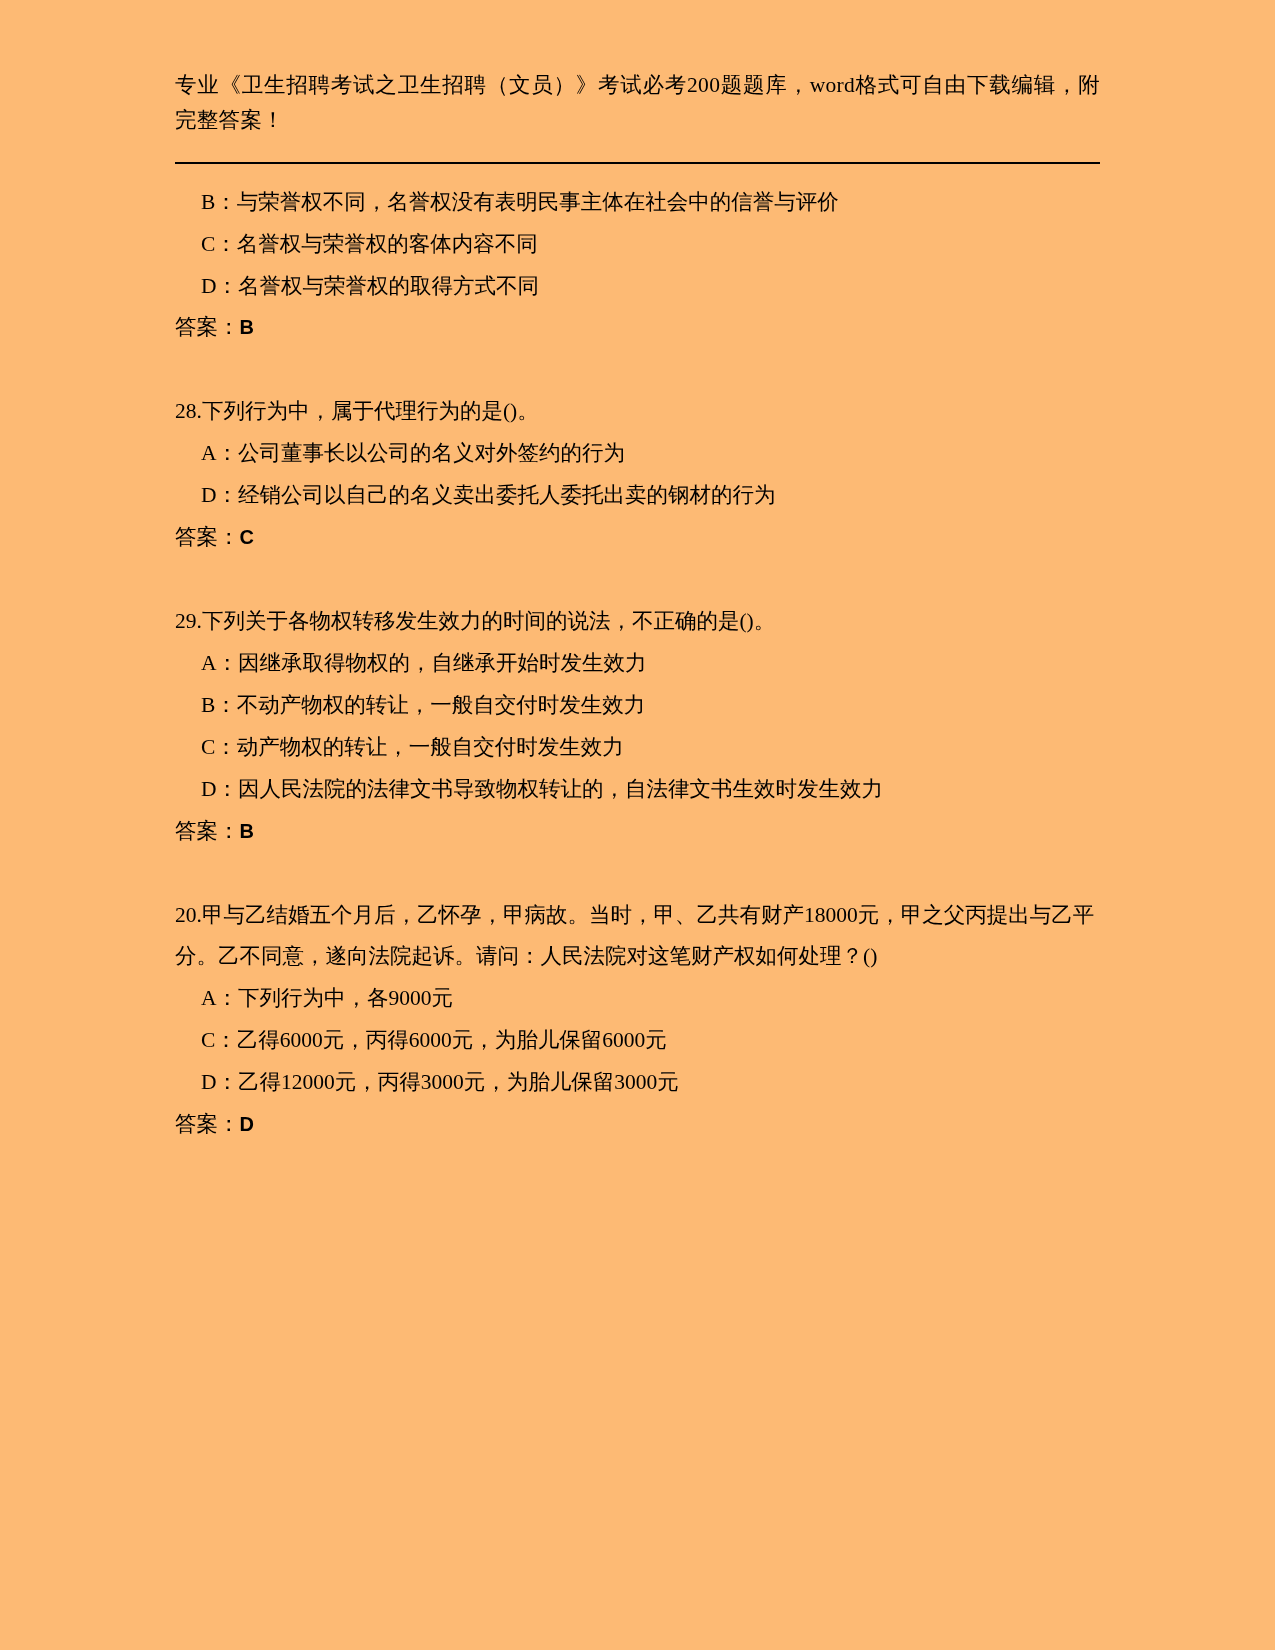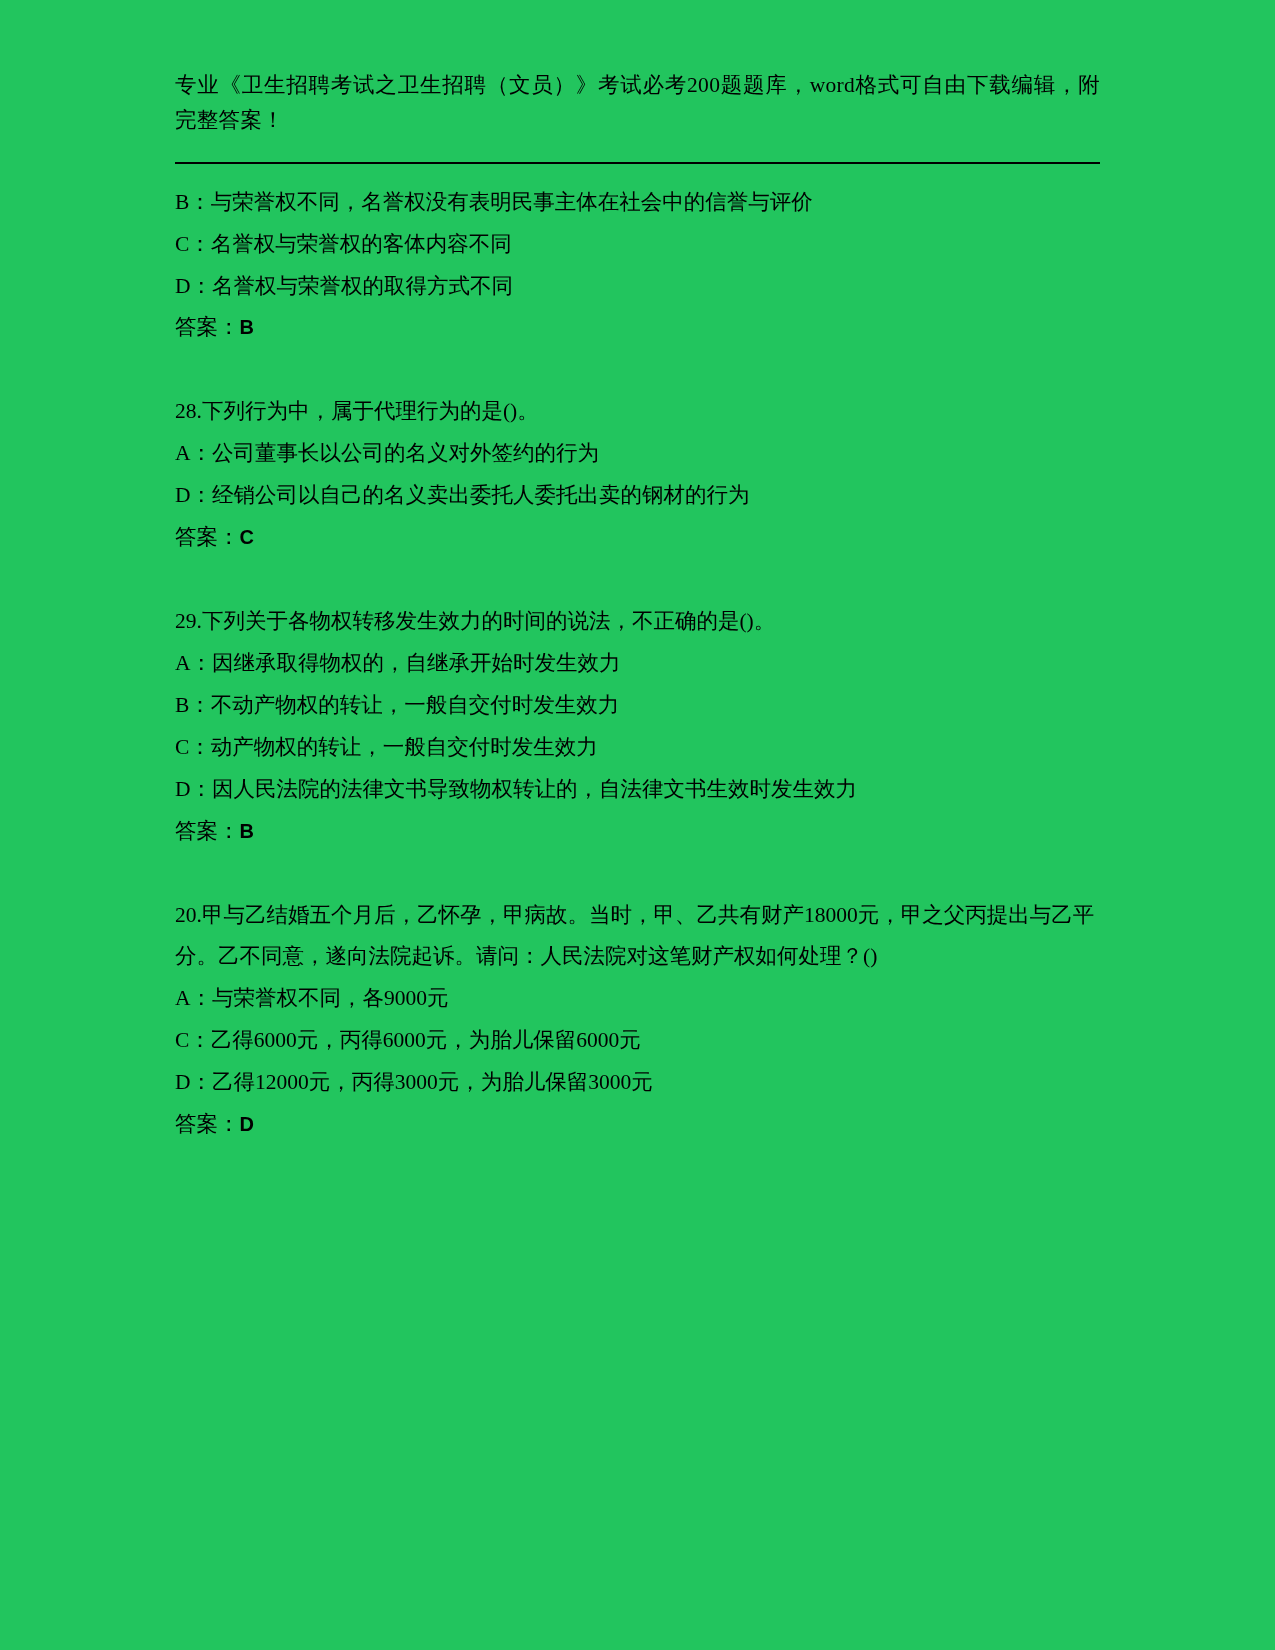--- a/index.html
+++ b/index.html
@@ -9,21 +9,21 @@
   }
   body {
     font-family: "Liberation Serif", "DejaVu Serif", serif;
     color: #000000;
   }
   .page {
     width: 1275px;
     height: 1650px;
     box-sizing: border-box;
     position: relative;
-    background: #22c55e;
+    background: #fdba74;
     padding: 68px 175px 0 175px;
   }
   .header-text {
     font-size: 21.5px;
     line-height: 1.62;
     letter-spacing: 0.3px;
     text-align: justify;
   }
   .header-rule {
     border-top: 2.5px solid #000;
@@ -40,20 +40,21 @@
   }
   .q-stem {
     font-size: 21.5px;
     line-height: 1.95;
     text-indent: 0;
   }
   .opt {
     font-size: 21.5px;
     line-height: 1.95;
     white-space: normal;
+    margin-left: 26px;
   }
   .ans {
     font-size: 21.5px;
     line-height: 1.95;
   }
   .ans .ans-label {
     font-weight: normal;
   }
   .ans .ans-val {
     font-weight: bold;
@@ -99,20 +100,20 @@
       <div class="opt">B：不动产物权的转让，一般自交付时发生效力</div>
       <div class="opt">C：动产物权的转让，一般自交付时发生效力</div>
       <div class="opt">D：因人民法院的法律文书导致物权转让的，自法律文书生效时发生效力</div>
       <div class="ans"><span class="ans-label">答案：</span><span class="ans-val">B</span></div>
     </div>
 
     <div class="spacer-block"></div>
 
     <div class="q-block">
       <div class="q-stem">20.甲与乙结婚五个月后，乙怀孕，甲病故。当时，甲、乙共有财产18000元，甲之父丙提出与乙平分。乙不同意，遂向法院起诉。请问：人民法院对这笔财产权如何处理？()</div>
-      <div class="opt">A：与荣誉权不同，各9000元</div>
+      <div class="opt">A：下列行为中，各9000元</div>
       <div class="opt">C：乙得6000元，丙得6000元，为胎儿保留6000元</div>
       <div class="opt">D：乙得12000元，丙得3000元，为胎儿保留3000元</div>
       <div class="ans"><span class="ans-label">答案：</span><span class="ans-val">D</span></div>
     </div>
 
   </div>
 </div>
 
 </body></html>

